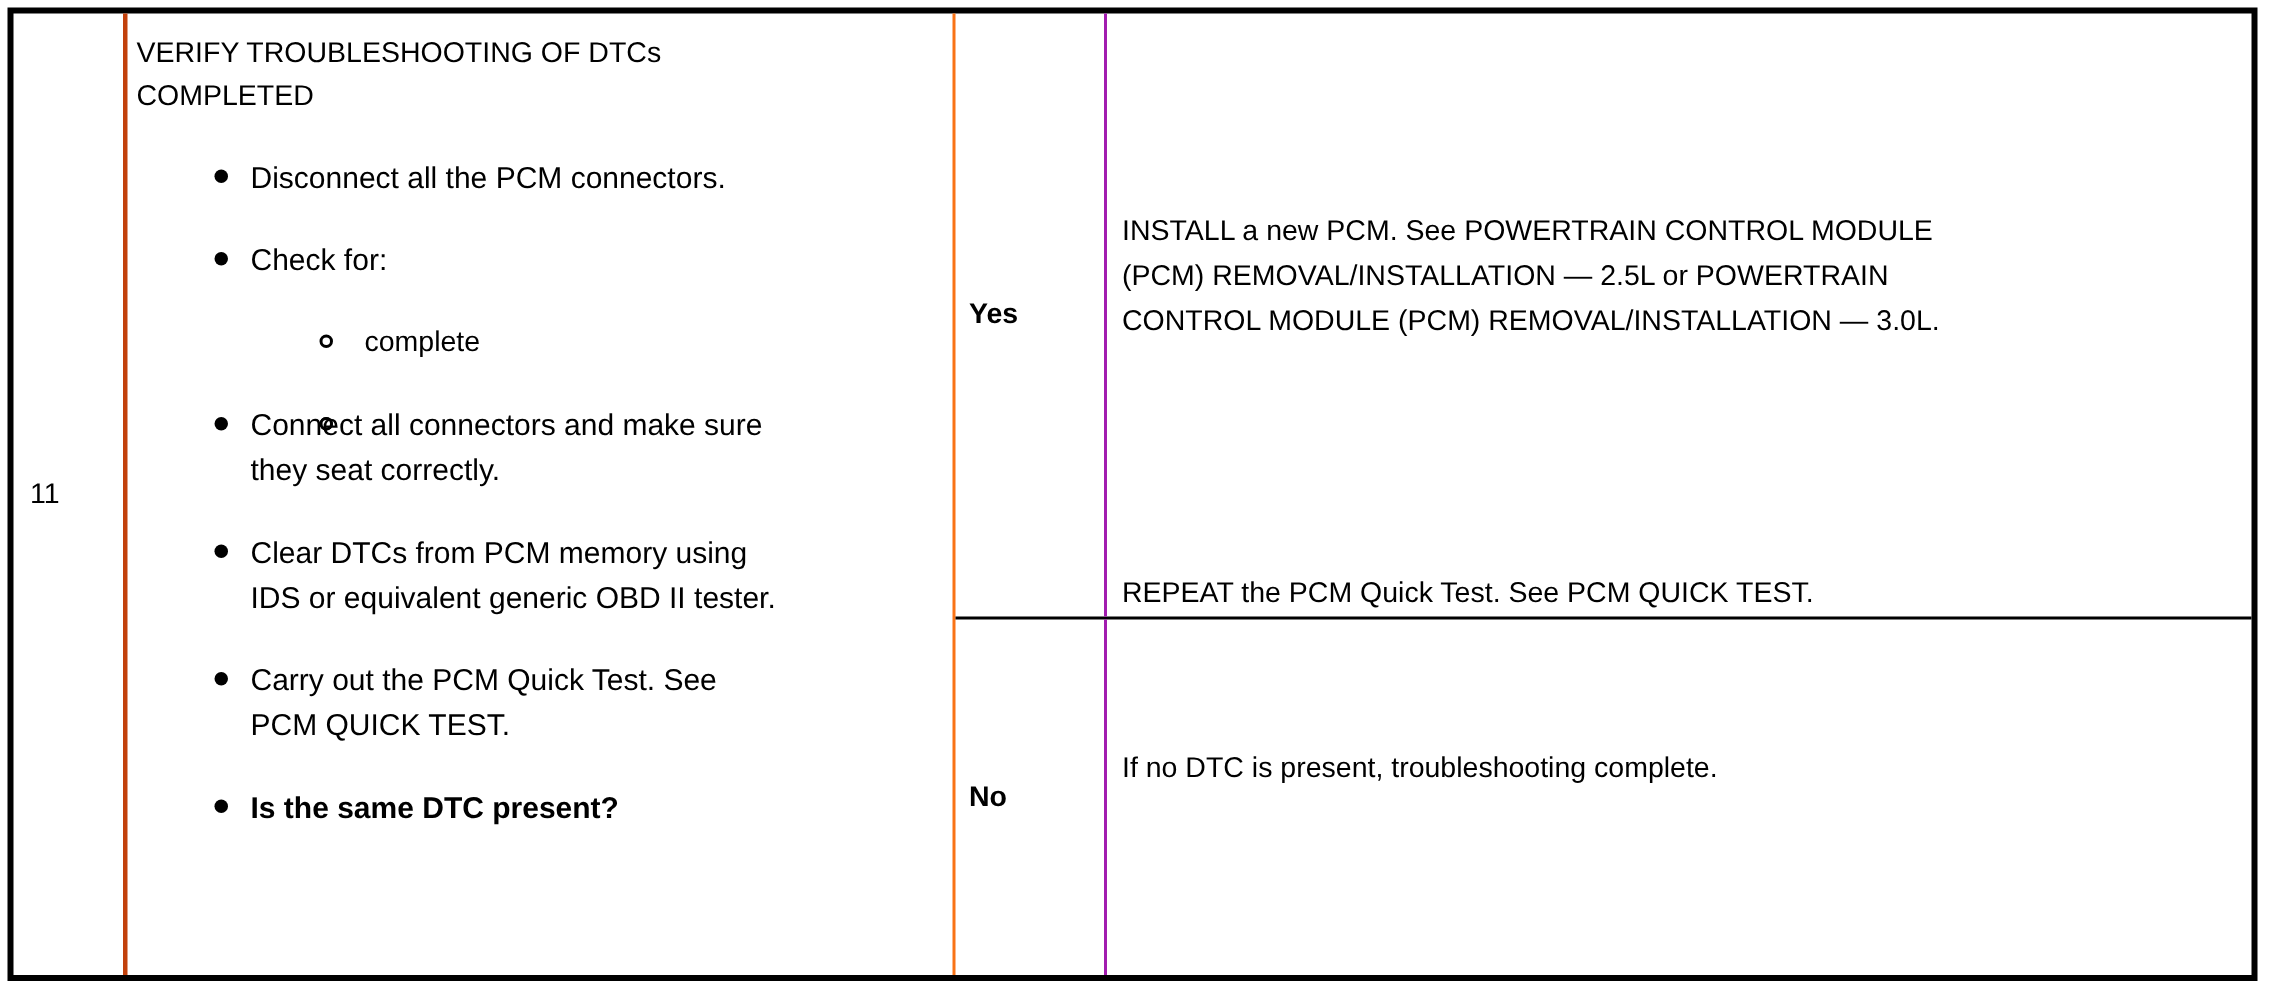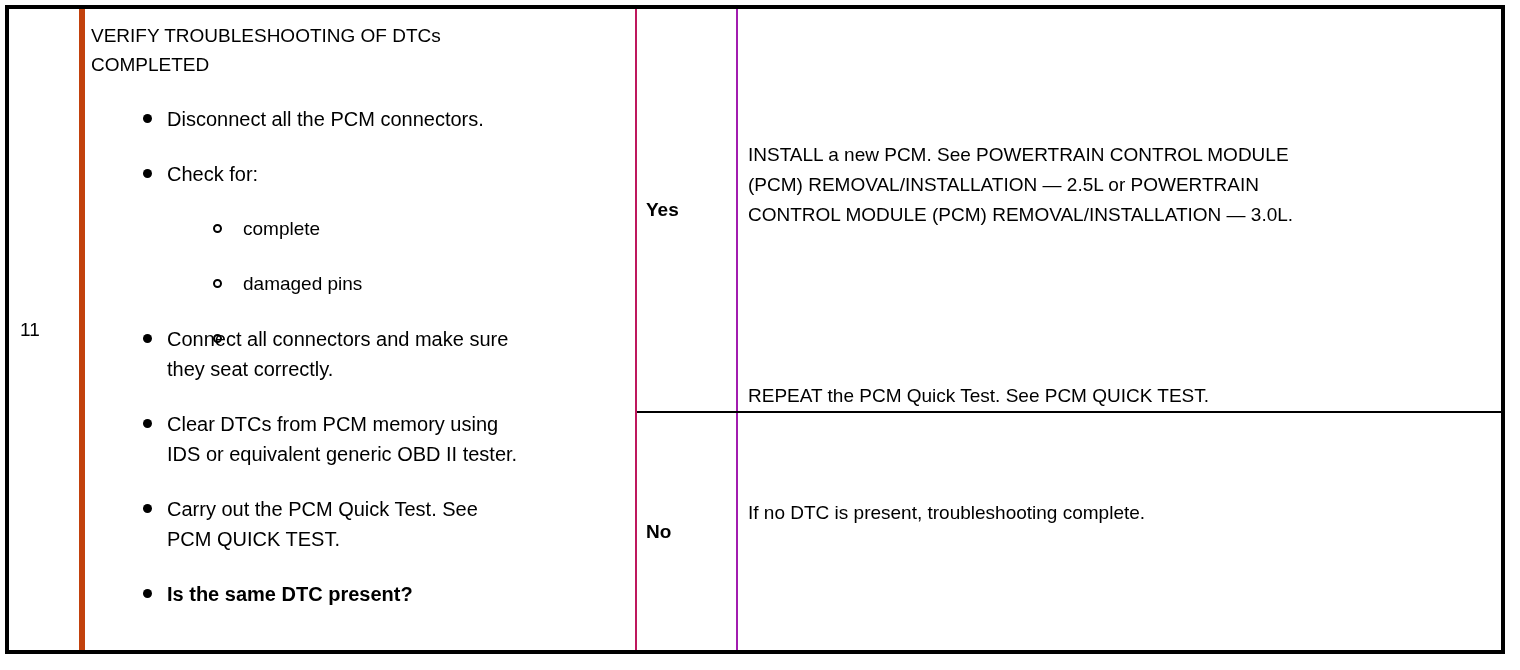--- a/index.html
+++ b/index.html
@@ -27,40 +27,40 @@
     border: 4px solid #000000;
     display: flex;
     flex-direction: row;
     background: #ffffff;
   }
 
   
   .col-step {
     width: 76px;
     box-sizing: border-box;
-    border-right: 6px solid #c2410c;
+    border-right: 3px solid #c2410c;
     position: relative;
     flex: 0 0 76px;
   }
   .step-number {
     position: absolute;
     left: 11px;
     top: 50%;
     transform: translateY(-50%);
     font-size: 19px;
     line-height: 22px;
     letter-spacing: 0px;
   }
 
   
   .col-procedure {
     width: 552px;
     flex: 0 0 552px;
     box-sizing: border-box;
-    border-right: 2px solid #be185d;
+    border-right: 2px solid #f97316;
     position: relative;
     padding: 12px 6px 0 6px;
   }
   .proc-title {
     font-size: 19px;
     line-height: 29px;
     margin: 0 0 0 0;
     padding: 0;
     white-space: pre-line;
   }
@@ -222,21 +222,20 @@
         <span class="proc-text">Check for:</span>
       </li>
 
       <ul class="sub-list">
         <li class="sub-item">
           <span class="marker"><span class="dot-hollow"></span></span>
           <span class="proc-text">complete</span>
         </li>
         <li class="sub-item">
           <span class="marker"><span class="dot-hollow"></span></span>
-          <span class="proc-text">damaged pins</span>
         </li>
         <li class="sub-item">
           <span class="marker"><span class="dot-hollow"></span></span>
         </li>
       </ul>
 
       <li class="proc-item">
         <span class="marker"><span class="dot-filled"></span></span>
         <span class="proc-text">Connect all connectors and make sure
 they seat correctly.</span>

